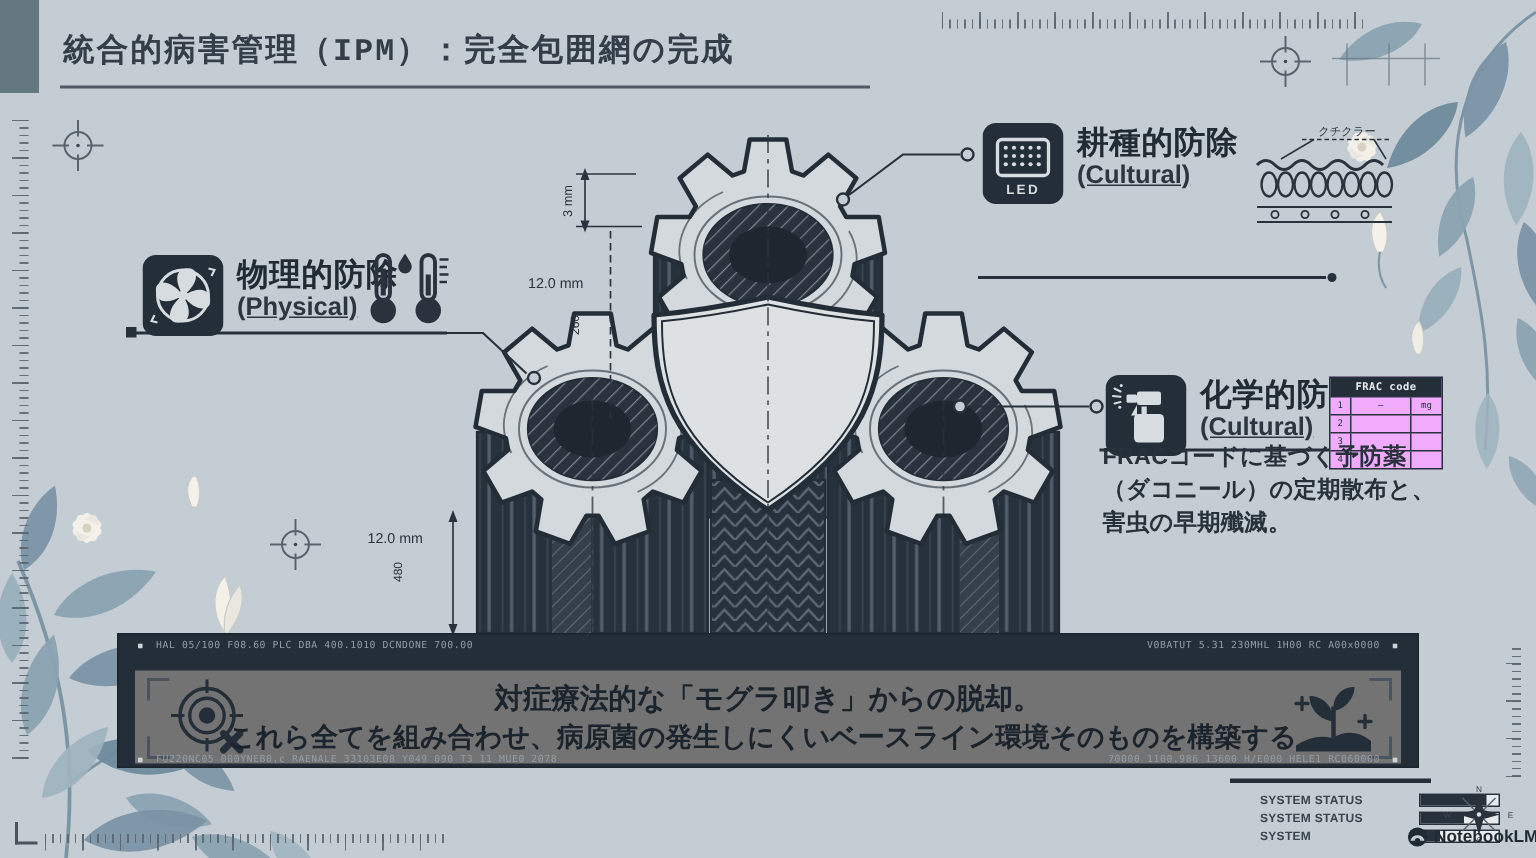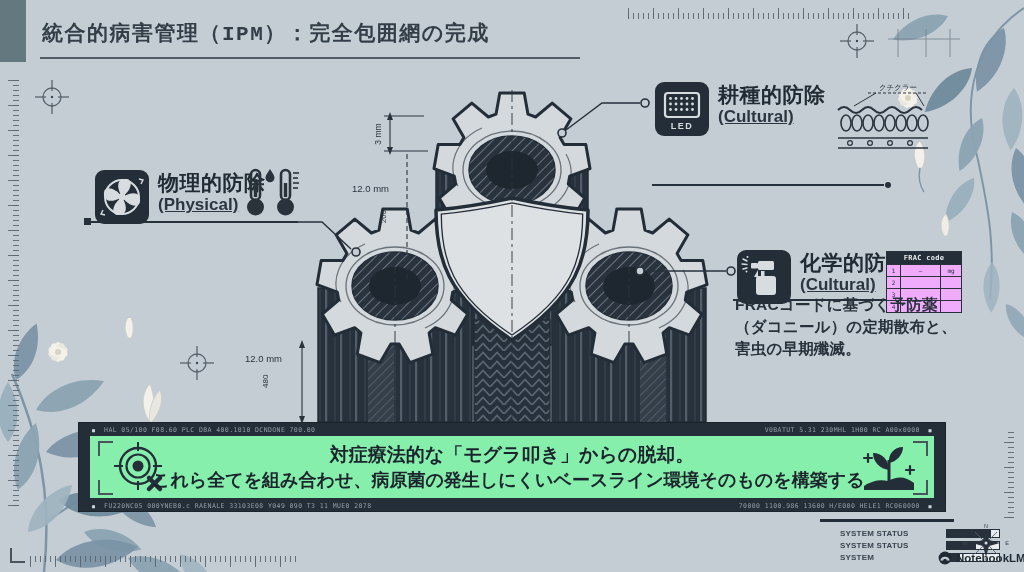--- a/index.html
+++ b/index.html
@@ -21,21 +21,21 @@
       repeating-linear-gradient(90deg,rgba(90,102,112,.9) 0 1px,transparent 1px 5px),
       repeating-linear-gradient(90deg,rgba(90,102,112,.9) 0 1px,transparent 1px 25px);
       background-size:100% 6px,100% 11px;background-repeat:repeat-x;background-position:bottom left,bottom left;}
   .ruler-h.up{background-position:top left,top left;}
   .ruler-v{background-image:
       repeating-linear-gradient(0deg,rgba(90,102,112,.9) 0 1px,transparent 1px 5px),
       repeating-linear-gradient(0deg,rgba(90,102,112,.9) 0 1px,transparent 1px 25px);
       background-size:6px 100%,11px 100%;background-repeat:repeat-y;background-position:top right,top right;}
 
   .banner-outer{background:#242e38;box-shadow:0 0 0 1px #1b232b inset;}
-  .banner-inner{background:#86efac;}
+  .banner-inner{background:#737373;margin-top:11px;}
   .hud{display:flex;justify-content:space-between;align-items:center;
        font-family:"DejaVu Sans Mono",monospace;font-size:6.5px;color:#939ea7;letter-spacing:.4px;white-space:nowrap;}
   .hud .sq{color:#cdd4d9;font-size:5px;}
   .banner-line{width:720px;text-align:center;font-weight:800;color:#1b242c;white-space:nowrap;}
   .br{width:13px;height:13px;}
   .br.tl{border-left:2px solid #4a545e;border-top:2px solid #4a545e;}
   .br.tr{border-right:2px solid #4a545e;border-top:2px solid #4a545e;}
   .br.bl{border-left:2px solid #4a545e;border-bottom:2px solid #4a545e;}
   .br.br2{border-right:2px solid #4a545e;border-bottom:2px solid #4a545e;}
 

